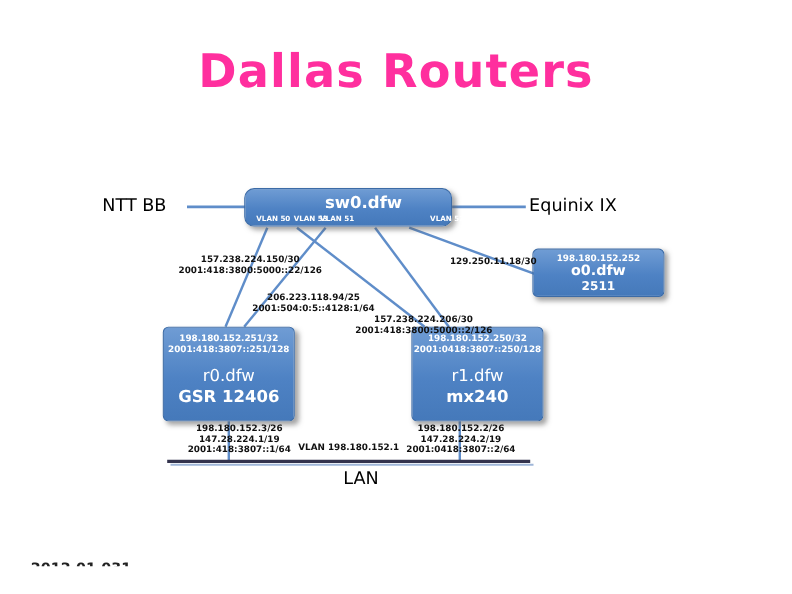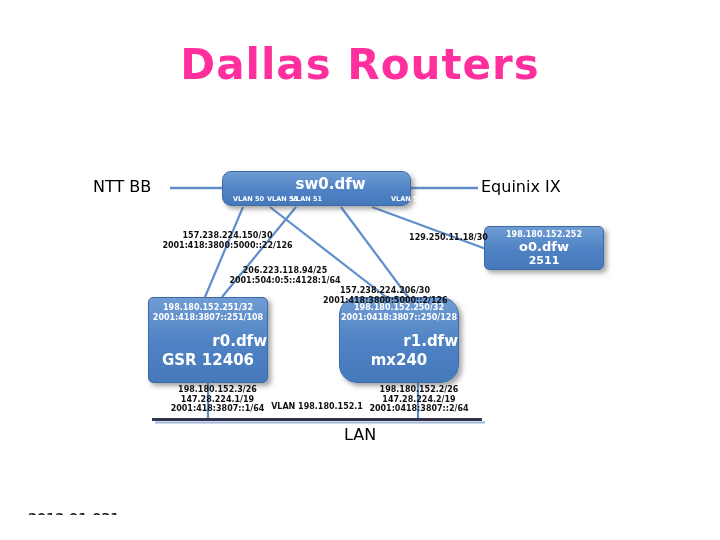--- a/index.html
+++ b/index.html
@@ -5,21 +5,21 @@
   html,body { margin:0; padding:0; background:#ffffff; }
   .stage {
     position:relative; width:720px; height:515px; background:#ffffff;
     font-family:"DejaVu Sans", sans-serif; overflow:hidden;
   }
   .title {
     position:absolute; top:40px; left:0; width:100%; text-align:center;
     font-size:42px; font-weight:bold; color:#ff2f9e; letter-spacing:1px; z-index:2;
   }
   .side-label { position:absolute; font-size:16px; color:#000000; z-index:2; }
-  .lan-label  { position:absolute; left:344px; top:425px; font-size:16px; color:#000; z-index:3; }
+  .lan-label  { position:absolute; left:312px; top:425px; font-size:16px; color:#000; z-index:3; }
   .footer     { position:absolute; left:28px; top:510px; font-size:13px; color:#222; z-index:2;font-weight:bold; }
 
   svg.wires { position:absolute; left:0; top:0; z-index:1; }
 
   .box {
     position:absolute; z-index:2; color:#fff; text-align:center;
     background:linear-gradient(180deg,#6f9cd4 0%,#4e82c4 55%,#4579ba 100%);
     border:1px solid #3c6ba6; border-radius:5px;
     box-shadow:3px 3px 5px rgba(90,90,90,0.55);
     box-sizing:border-box;
@@ -29,23 +29,23 @@
   .vlan    { position:absolute; bottom:2px; font-size:6.5px; font-weight:bold; white-space:nowrap; }
   .vlan-1 { left:10px; } .vlan-2 { left:44px; } .vlan-3 { left:68px; } .vlan-4 { left:141px;margin-left:27px; }
 
   .o-box   { left:484px; top:226px; width:120px; height:44px; }
   .o-ip    { font-size:8px;  font-weight:bold; margin-top:3px; }
   .o-name  { font-size:13px; font-weight:bold; line-height:15px; }
   .o-model { font-size:11px; font-weight:bold; }
 
   .r-box   { width:120px; height:86px; }
   .r0-box  { left:148px; top:297px; }
-  .r1-box  { left:339px; top:297px;border-radius:18px; }
+  .r1-box  { left:374px; top:297px; }
   .r-ip    { font-size:8px; font-weight:bold; line-height:10px; margin-top:5px; }
-  .r-name  { font-size:15px; font-weight:bold; margin-top:9px;text-align:right; }
+  .r-name  { font-size:15px; font-weight:normal; margin-top:9px; }
   .r-model { font-size:15px; font-weight:bold; margin-top:1px; }
 
   .link-label {
     position:absolute; z-index:3; font-size:8px; font-weight:bold; color:#111;
     text-align:center; line-height:9.5px; white-space:nowrap;
   }
   .lbl-ntt-uplink { left:155px; top:231px; width:145px; }
   .lbl-ntt-peer   { left:401px; top:233px; width:95px;  }
   .lbl-ix-peer    { left:224px; top:266px; width:122px; }
   .lbl-transit    { left:323px; top:254px; width:124px;margin-top:32px; }
@@ -86,21 +86,21 @@
 
   <div class="box o-box">
     <div class="o-ip">198.180.152.252</div>
     <div class="o-name">o0.dfw</div>
     <div class="o-model">2511</div>
   </div>
 
   <div class="box r-box r0-box">
     <div class="r-ip">
       <div>198.180.152.251/32</div>
-      <div>2001:418:3807::251/108</div>
+      <div>2001:418:3807::251/128</div>
     </div>
     <div class="r-name">r0.dfw</div>
     <div class="r-model">GSR 12406</div>
   </div>
 
   <div class="box r-box r1-box">
     <div class="r-ip">
       <div>198.180.152.250/32</div>
       <div>2001:0418:3807::250/128</div>
     </div>

